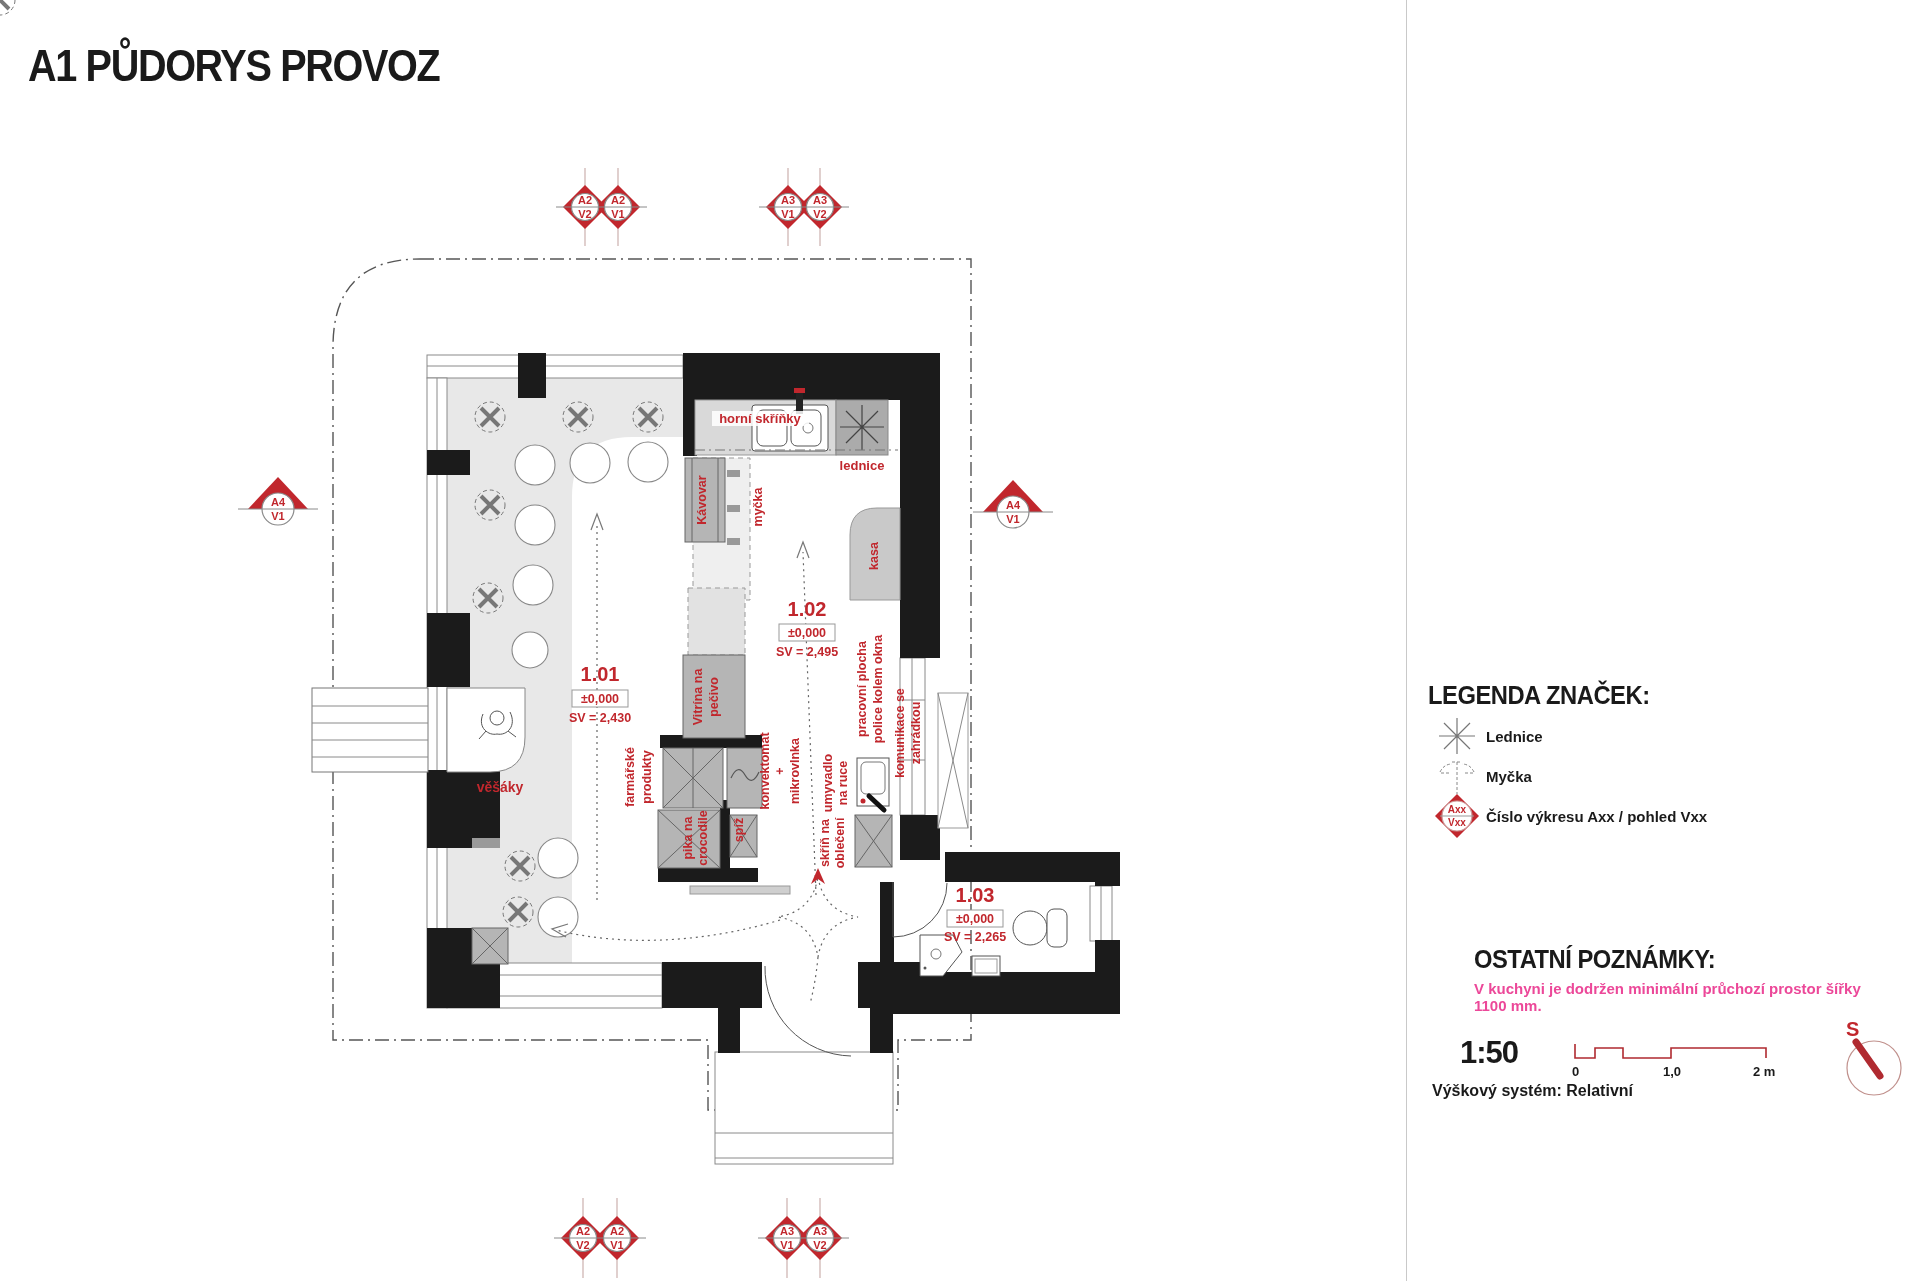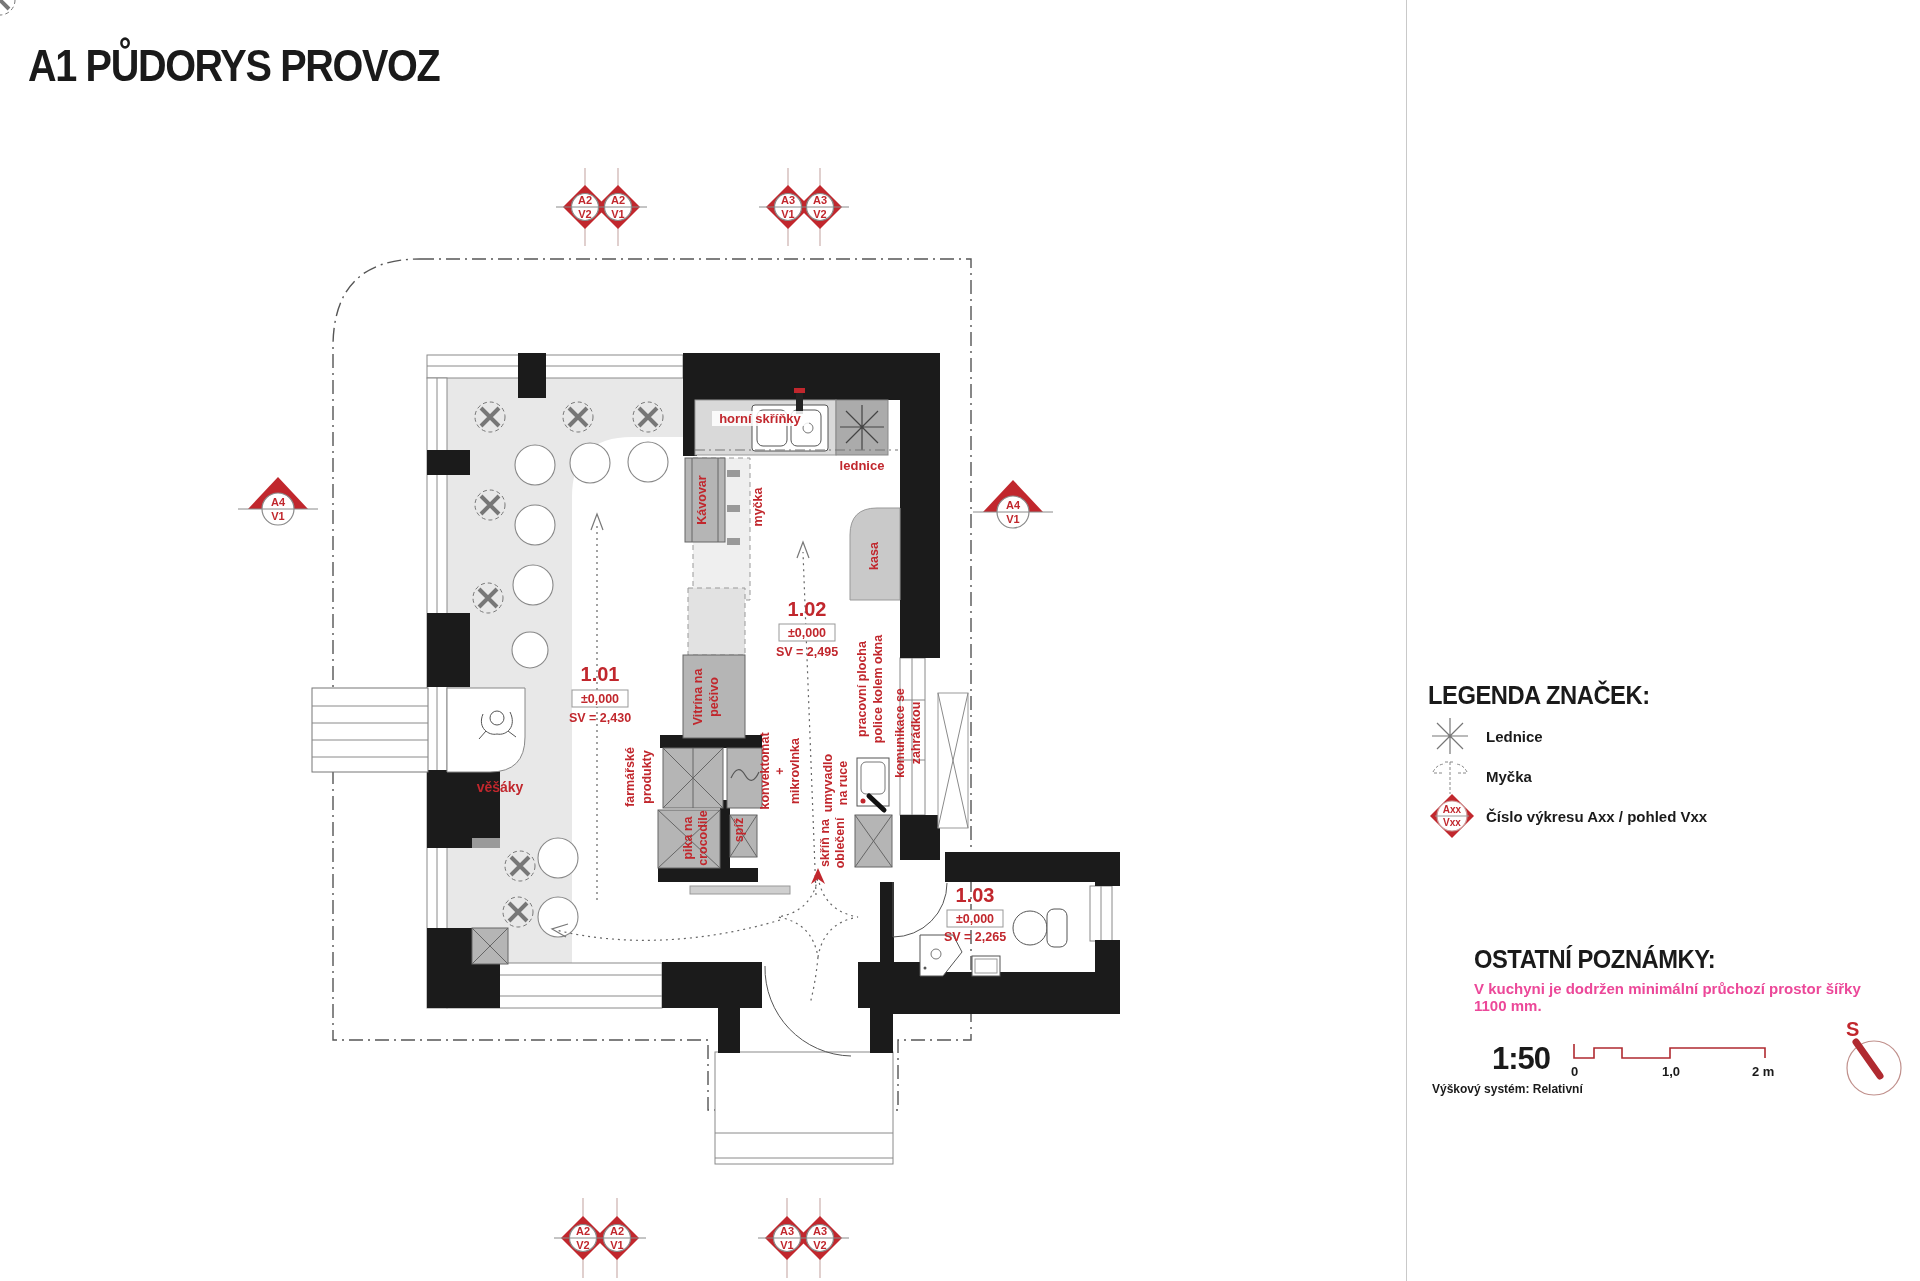--- a/index.html
+++ b/index.html
@@ -24,27 +24,27 @@
   .mtext{font:bold 11px "Liberation Sans",sans-serif;fill:#c1272d;text-anchor:middle}
   .rlab{font:bold 13px "Liberation Sans",sans-serif;fill:#c1272d;text-anchor:middle}
   .rlabv{font:bold 12.5px "Liberation Sans",sans-serif;fill:#c1272d;text-anchor:middle}
   .rnum{font:bold 20px "Liberation Sans",sans-serif;fill:#c1272d;text-anchor:middle}
   .rsm{font:bold 12.5px "Liberation Sans",sans-serif;fill:#c1272d;text-anchor:middle}
   .halo{fill:rgba(255,255,255,.85)}
   
   .legend{position:absolute;left:1428px;top:681px;width:470px;}
   .legend h2,.notes h2{font-size:25px;font-weight:800;color:#1a1a1a;margin:0 0 6px 0;letter-spacing:-.5px;transform:scaleX(.95);transform-origin:left;}
   .lrow{display:flex;align-items:center;height:40px;}
-  .licon{width:58px;display:flex;align-items:center;flex:0 0 58px;}
+  .licon{width:58px;display:flex;justify-content:center;align-items:center;flex:0 0 58px;}
   .llab{font-size:15px;font-weight:700;color:#1a1a1a;}
   .notes{position:absolute;left:1474px;top:945px;width:420px;}
   .notes p{font-size:15px;font-weight:700;color:#ec4899;margin:2px 0 0 0;}
-  .scaleblock{position:absolute;left:1492px;top:1036px;display:flex;align-items:center;}
+  .scaleblock{position:absolute;left:1460px;top:1036px;display:flex;align-items:flex-start;gap:33px;}
   .ratio{font-size:31px;font-weight:800;color:#1a1a1a;letter-spacing:-1px;margin-right:14px;line-height:34px;}
-  .sysline{position:absolute;left:1432px;top:1082px;font-size:12px;font-weight:700;color:#1a1a1a;}
+  .sysline{position:absolute;left:1432px;top:1082px;font-size:16px;font-weight:700;color:#1a1a1a;}
   .compass{position:absolute;left:1838px;top:1014px;}
   .sbar-tick{font:bold 13px "Liberation Sans",sans-serif;fill:#1a1a1a;}
 </style>
 </head>
 <body>
 
 <h1 class="page-title">A1 PŮDORYS PROVOZ</h1>
 <div class="divider"></div>
 
 <svg width="1920" height="1281" viewBox="0 0 1920 1281" style="position:absolute;left:0;top:0">

